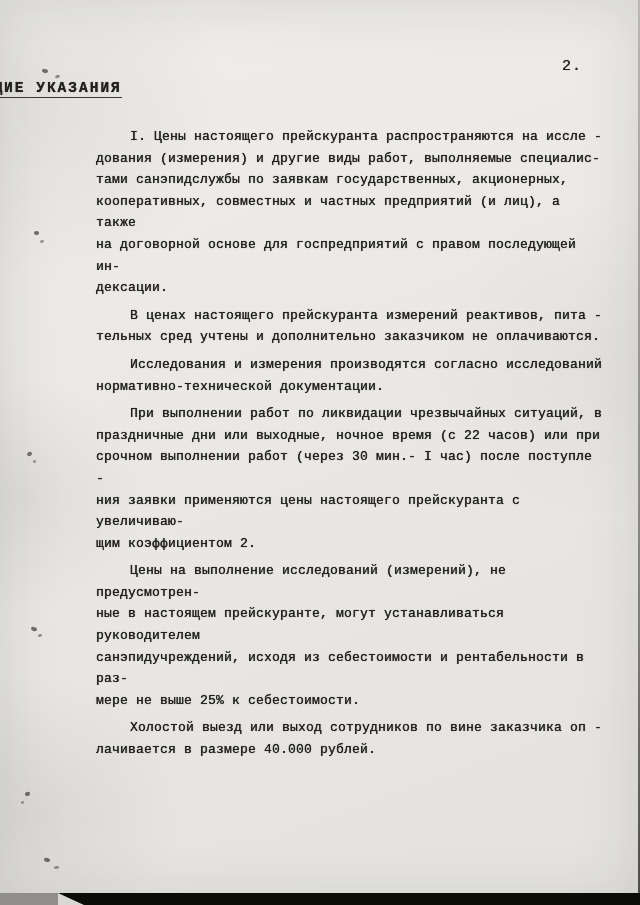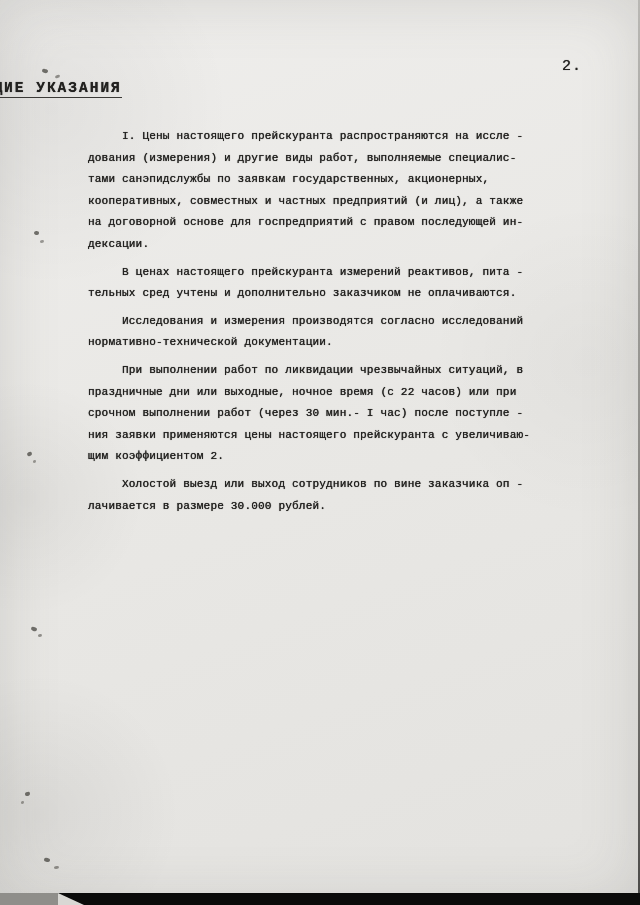--- a/index.html
+++ b/index.html
@@ -52,22 +52,22 @@
     border-bottom: 1.5px solid #3a3936;
     text-shadow: 0 0 0.8px rgba(20,20,20,0.9);
   }
   .text-column {
     position: absolute;
     top: 126px;
     left: 84px;
     width: 522px;
   }
   .text-column p {
-    margin: 0 0 6px 4px;
-    font-size: 11px;
+    margin: 0 0 6px 12px;
+    font-size: 13px;
     line-height: 21.6px;
     white-space: pre-line;
     text-indent: 34px;
     letter-spacing: 0.2px;
     text-shadow: 0 0 0.8px rgba(25,25,22,0.85), 0.3px 0.3px 0 rgba(25,25,22,0.35);
   }
   .speck {
     position: absolute;
     display: block;
     background: #474540;
@@ -130,22 +130,26 @@
 дексации.</p>
     <p>В ценах настоящего прейскуранта измерений реактивов, пита -
 тельных сред учтены и дополнительно заказчиком не оплачиваются.</p>
     <p>Исследования и измерения производятся согласно исследований
 нормативно-технической документации.</p>
     <p>При выполнении работ по ликвидации чрезвычайных ситуаций, в
 праздничные дни или выходные, ночное время (с 22 часов) или при
 срочном выполнении работ (через 30 мин.- I час) после поступле -
 ния заявки применяются цены настоящего прейскуранта с увеличиваю-
 щим коэффициентом 2.</p>
+    <p>Цены на выполнение исследований (измерений), не предусмотрен-
+ные в настоящем прейскуранте, могут устанавливаться руководителем
+санэпидучреждений, исходя из себестоимости и рентабельности в раз-
+мере не выше 25% к себестоимости.</p>
     <p>Холостой выезд или выход сотрудников по вине заказчика оп -
-лачивается в размере 30.000 рублей.</p>
+лачивается в размере 40.000 рублей.</p>
   </div>
 
   <i class="speck" style="left:42px; top:69px;  width:6px; height:4px; transform:rotate(20deg);"></i>
   <i class="speck" style="left:55px; top:75px;  width:5px; height:3px; transform:rotate(-15deg); opacity:.55;"></i>
   <i class="speck" style="left:34px; top:231px; width:5px; height:4px; transform:rotate(10deg);"></i>
   <i class="speck" style="left:40px; top:240px; width:4px; height:3px; opacity:.5;"></i>
   <i class="speck" style="left:27px; top:452px; width:5px; height:4px; transform:rotate(-20deg);"></i>
   <i class="speck" style="left:33px; top:460px; width:3px; height:3px; opacity:.5;"></i>
   <i class="speck" style="left:31px; top:627px; width:6px; height:4px; transform:rotate(25deg);"></i>
   <i class="speck" style="left:38px; top:634px; width:4px; height:3px; opacity:.55;"></i>

